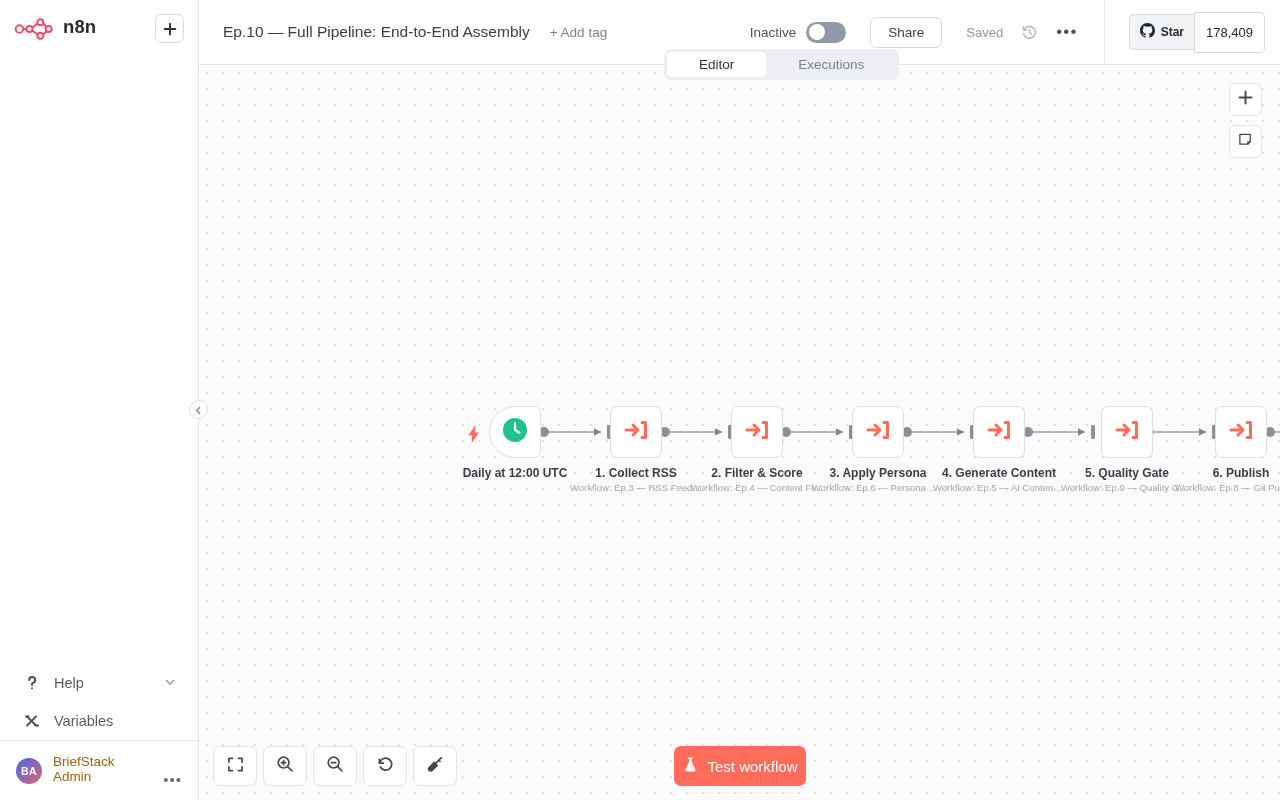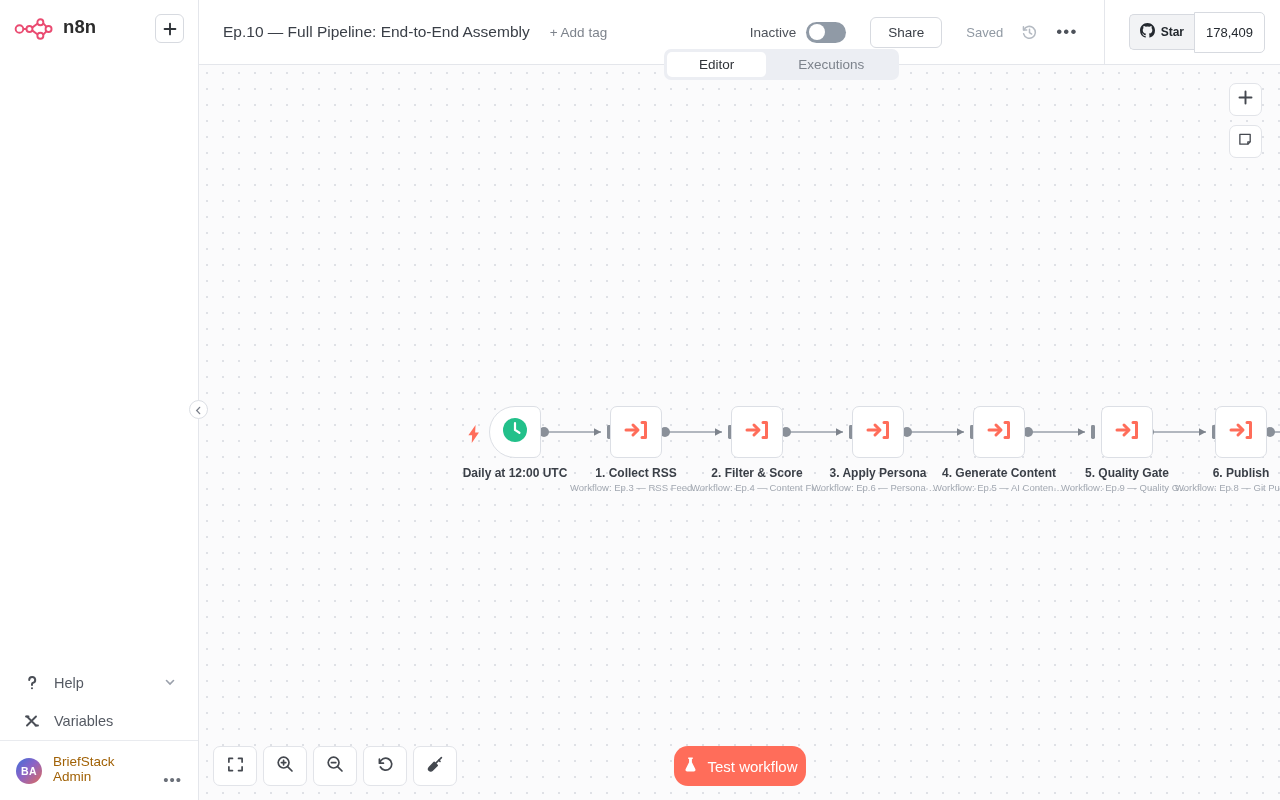--- a/index.html
+++ b/index.html
@@ -169,21 +169,21 @@
 
   
   .zoombar { position: absolute; left: 14px; bottom: 14px; display: flex; gap: 6px; }
   .zbtn {
     width: 44px; height: 40px; border-radius: 7px; background: #fff;
     border: 1px solid #e2e4e9; display: flex; align-items: center; justify-content: center;
     cursor: pointer; color: #44484f;
   }
   .testbar { position: absolute; left: 50%; transform: translateX(-50%); bottom: 14px; }
   .test-btn {
-    background: #ff6d5a; color: #fff; border: none; border-radius: 14px;
+    background: #ff6d5a; color: #fff; border: none; border-radius: 7px;
     padding: 0 8px; height: 40px; font-size: 15px;
     display: flex; align-items: center; gap: 9px; cursor: pointer;
     font-family: "Liberation Sans", sans-serif;
   }
 </style>
 </head>
 <body>
 
 <div id="app">
 

